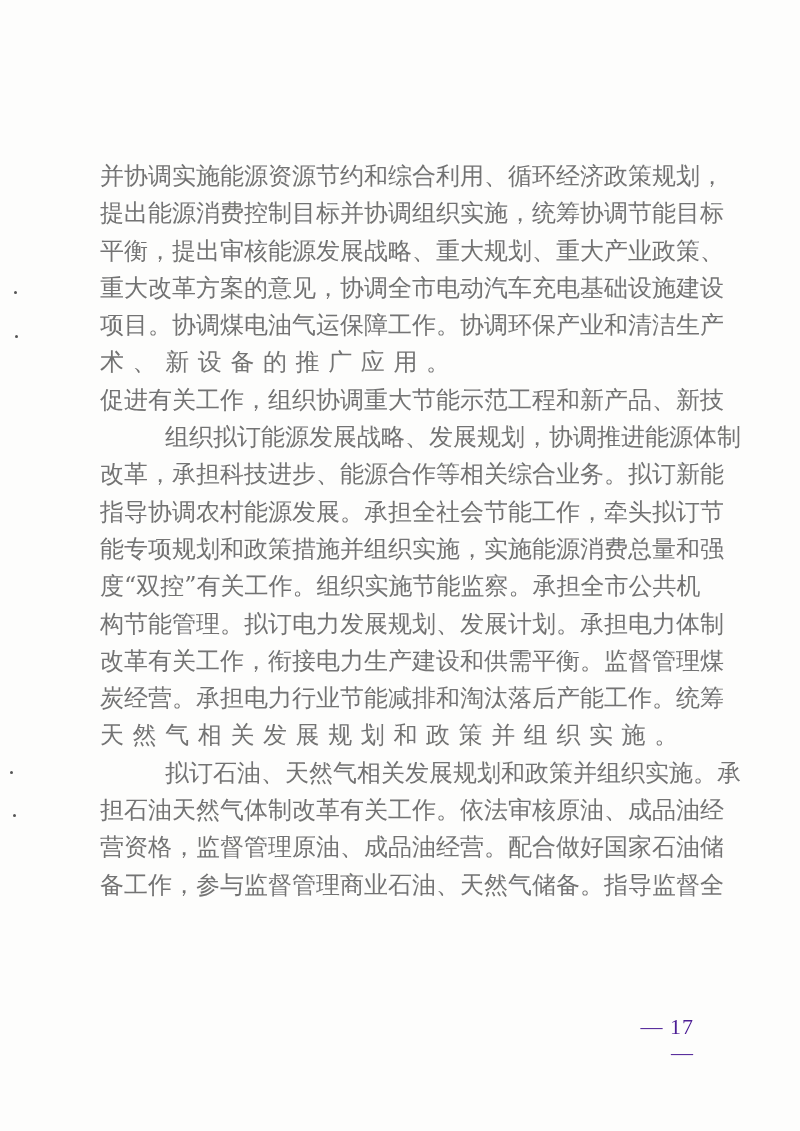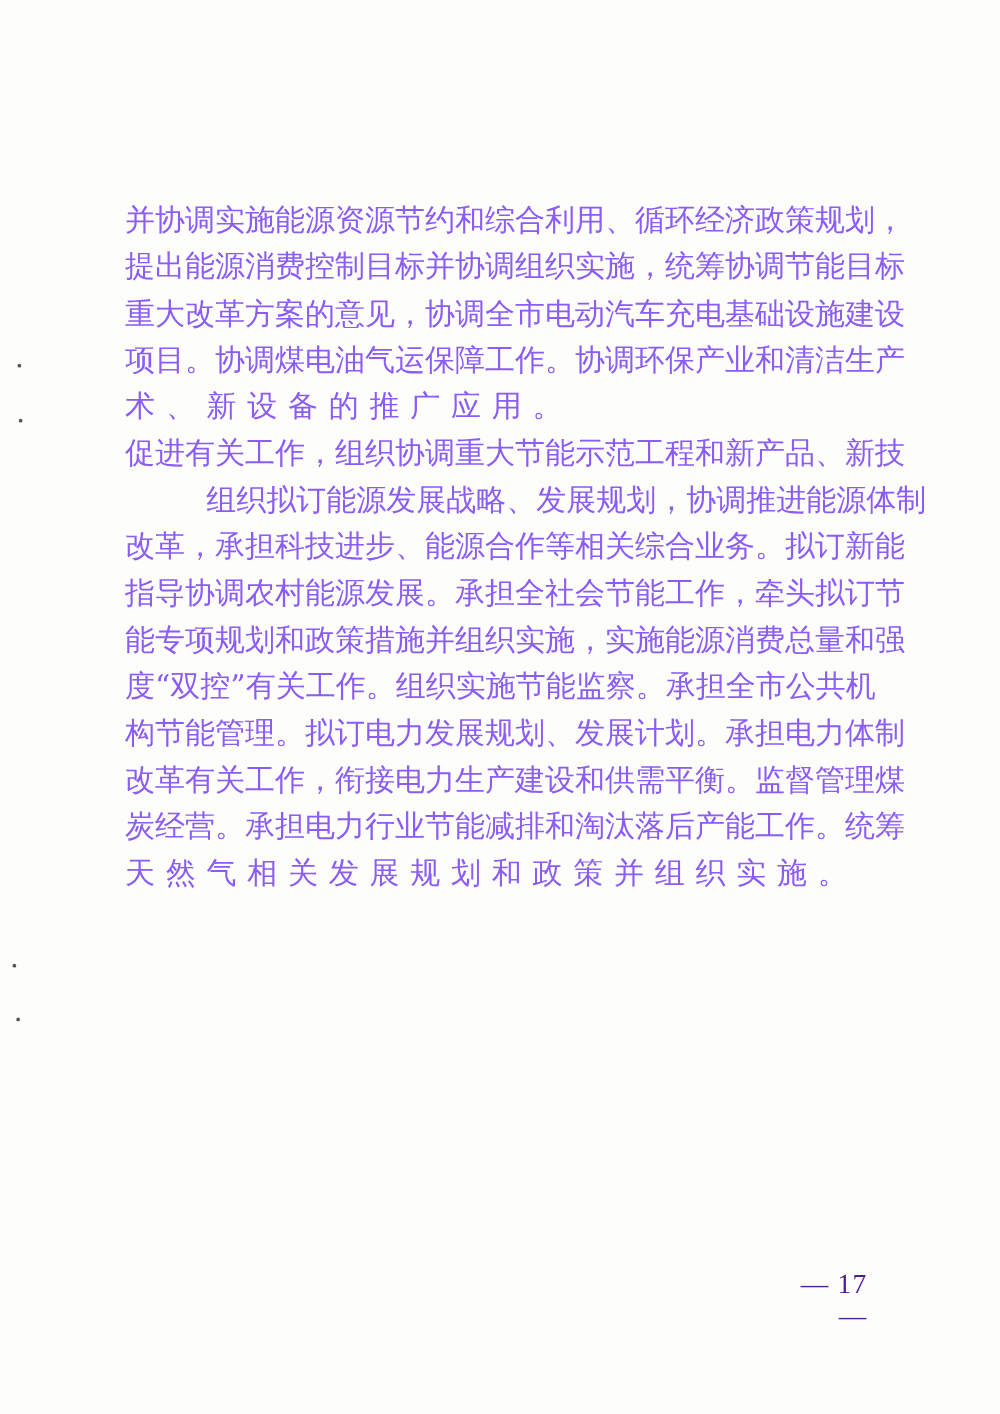--- a/index.html
+++ b/index.html
@@ -21,21 +21,21 @@
       height: 1131px;
     }
     .body-text {
       position: absolute;
       left: 100px;
       top: 158px;
       width: 592px;
       font-family: "DejaVu Serif", "Liberation Serif", serif;
       font-size: 24px;
       line-height: 37.3px;
-      color: #8b5cf6;
+      color: #737373;
     }
     .line {
       display: block;
       height: 37.3px;
       white-space: nowrap;
       text-align: justify;
       text-align-last: justify;
       letter-spacing: 0;
     }
     .line.last {
@@ -67,38 +67,45 @@
 </head>
 <body>
 
 <div class="page">
 
   <div class="body-text">
 
     <div>
       <span class="line">并协调实施能源资源节约和综合利用、循环经济政策规划，</span>
       <span class="line">提出能源消费控制目标并协调组织实施，统筹协调节能目标</span>
+      <span class="line">平衡，提出审核能源发展战略、重大规划、重大产业政策、</span>
       <span class="line">重大改革方案的意见，协调全市电动汽车充电基础设施建设</span>
       <span class="line">项目。协调煤电油气运保障工作。协调环保产业和清洁生产</span>
       <span class="line last">术、新设备的推广应用。</span>
       <span class="line">促进有关工作，组织协调重大节能示范工程和新产品、新技</span>
     </div>
 
     <div>
       <span class="line indent">组织拟订能源发展战略、发展规划，协调推进能源体制</span>
       <span class="line">改革，承担科技进步、能源合作等相关综合业务。拟订新能</span>
       <span class="line">指导协调农村能源发展。承担全社会节能工作，牵头拟订节</span>
       <span class="line">能专项规划和政策措施并组织实施，实施能源消费总量和强</span>
       <span class="line">度“双控”有关工作。组织实施节能监察。承担全市公共机</span>
       <span class="line">构节能管理。拟订电力发展规划、发展计划。承担电力体制</span>
       <span class="line">改革有关工作，衔接电力生产建设和供需平衡。监督管理煤</span>
       <span class="line">炭经营。承担电力行业节能减排和淘汰落后产能工作。统筹</span>
       <span class="line last">天然气相关发展规划和政策并组织实施。</span>
     </div>
 
+    <div>
+      <span class="line indent">拟订石油、天然气相关发展规划和政策并组织实施。承</span>
+      <span class="line">担石油天然气体制改革有关工作。依法审核原油、成品油经</span>
+      <span class="line">营资格，监督管理原油、成品油经营。配合做好国家石油储</span>
+      <span class="line">备工作，参与监督管理商业石油、天然气储备。指导监督全</span>
+    </div>
   </div>
 
   <div class="page-number">— 17 —</div>
 
   <span class="speck" style="left:14px; top:291px;"></span>
   <span class="speck" style="left:15px; top:335px;"></span>
   <span class="speck" style="left:10px; top:771px;"></span>
   <span class="speck" style="left:13px; top:814px;"></span>
 </div>
 

